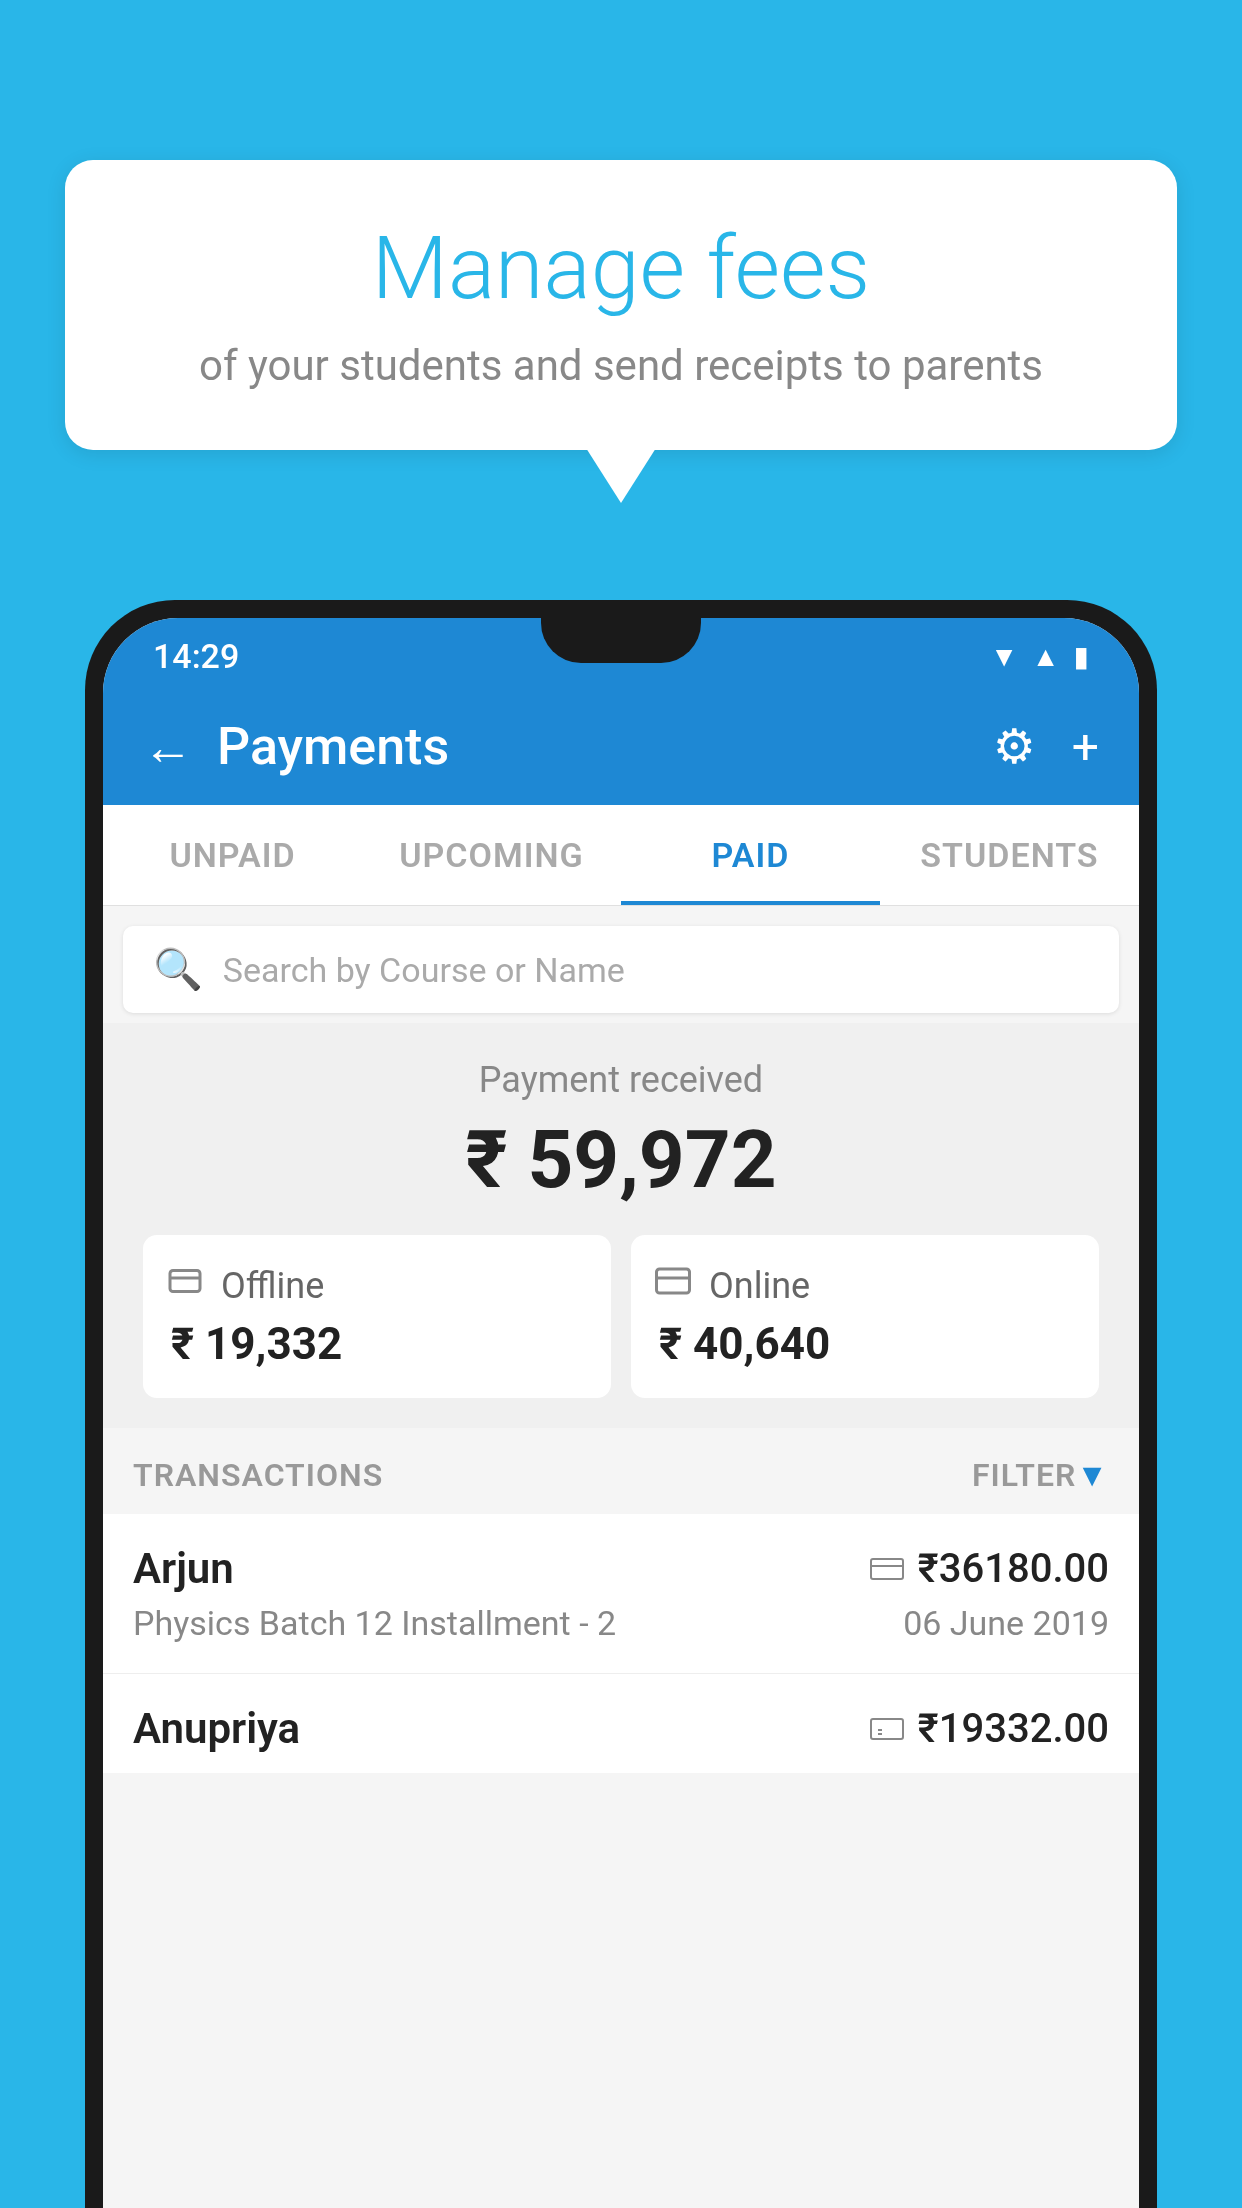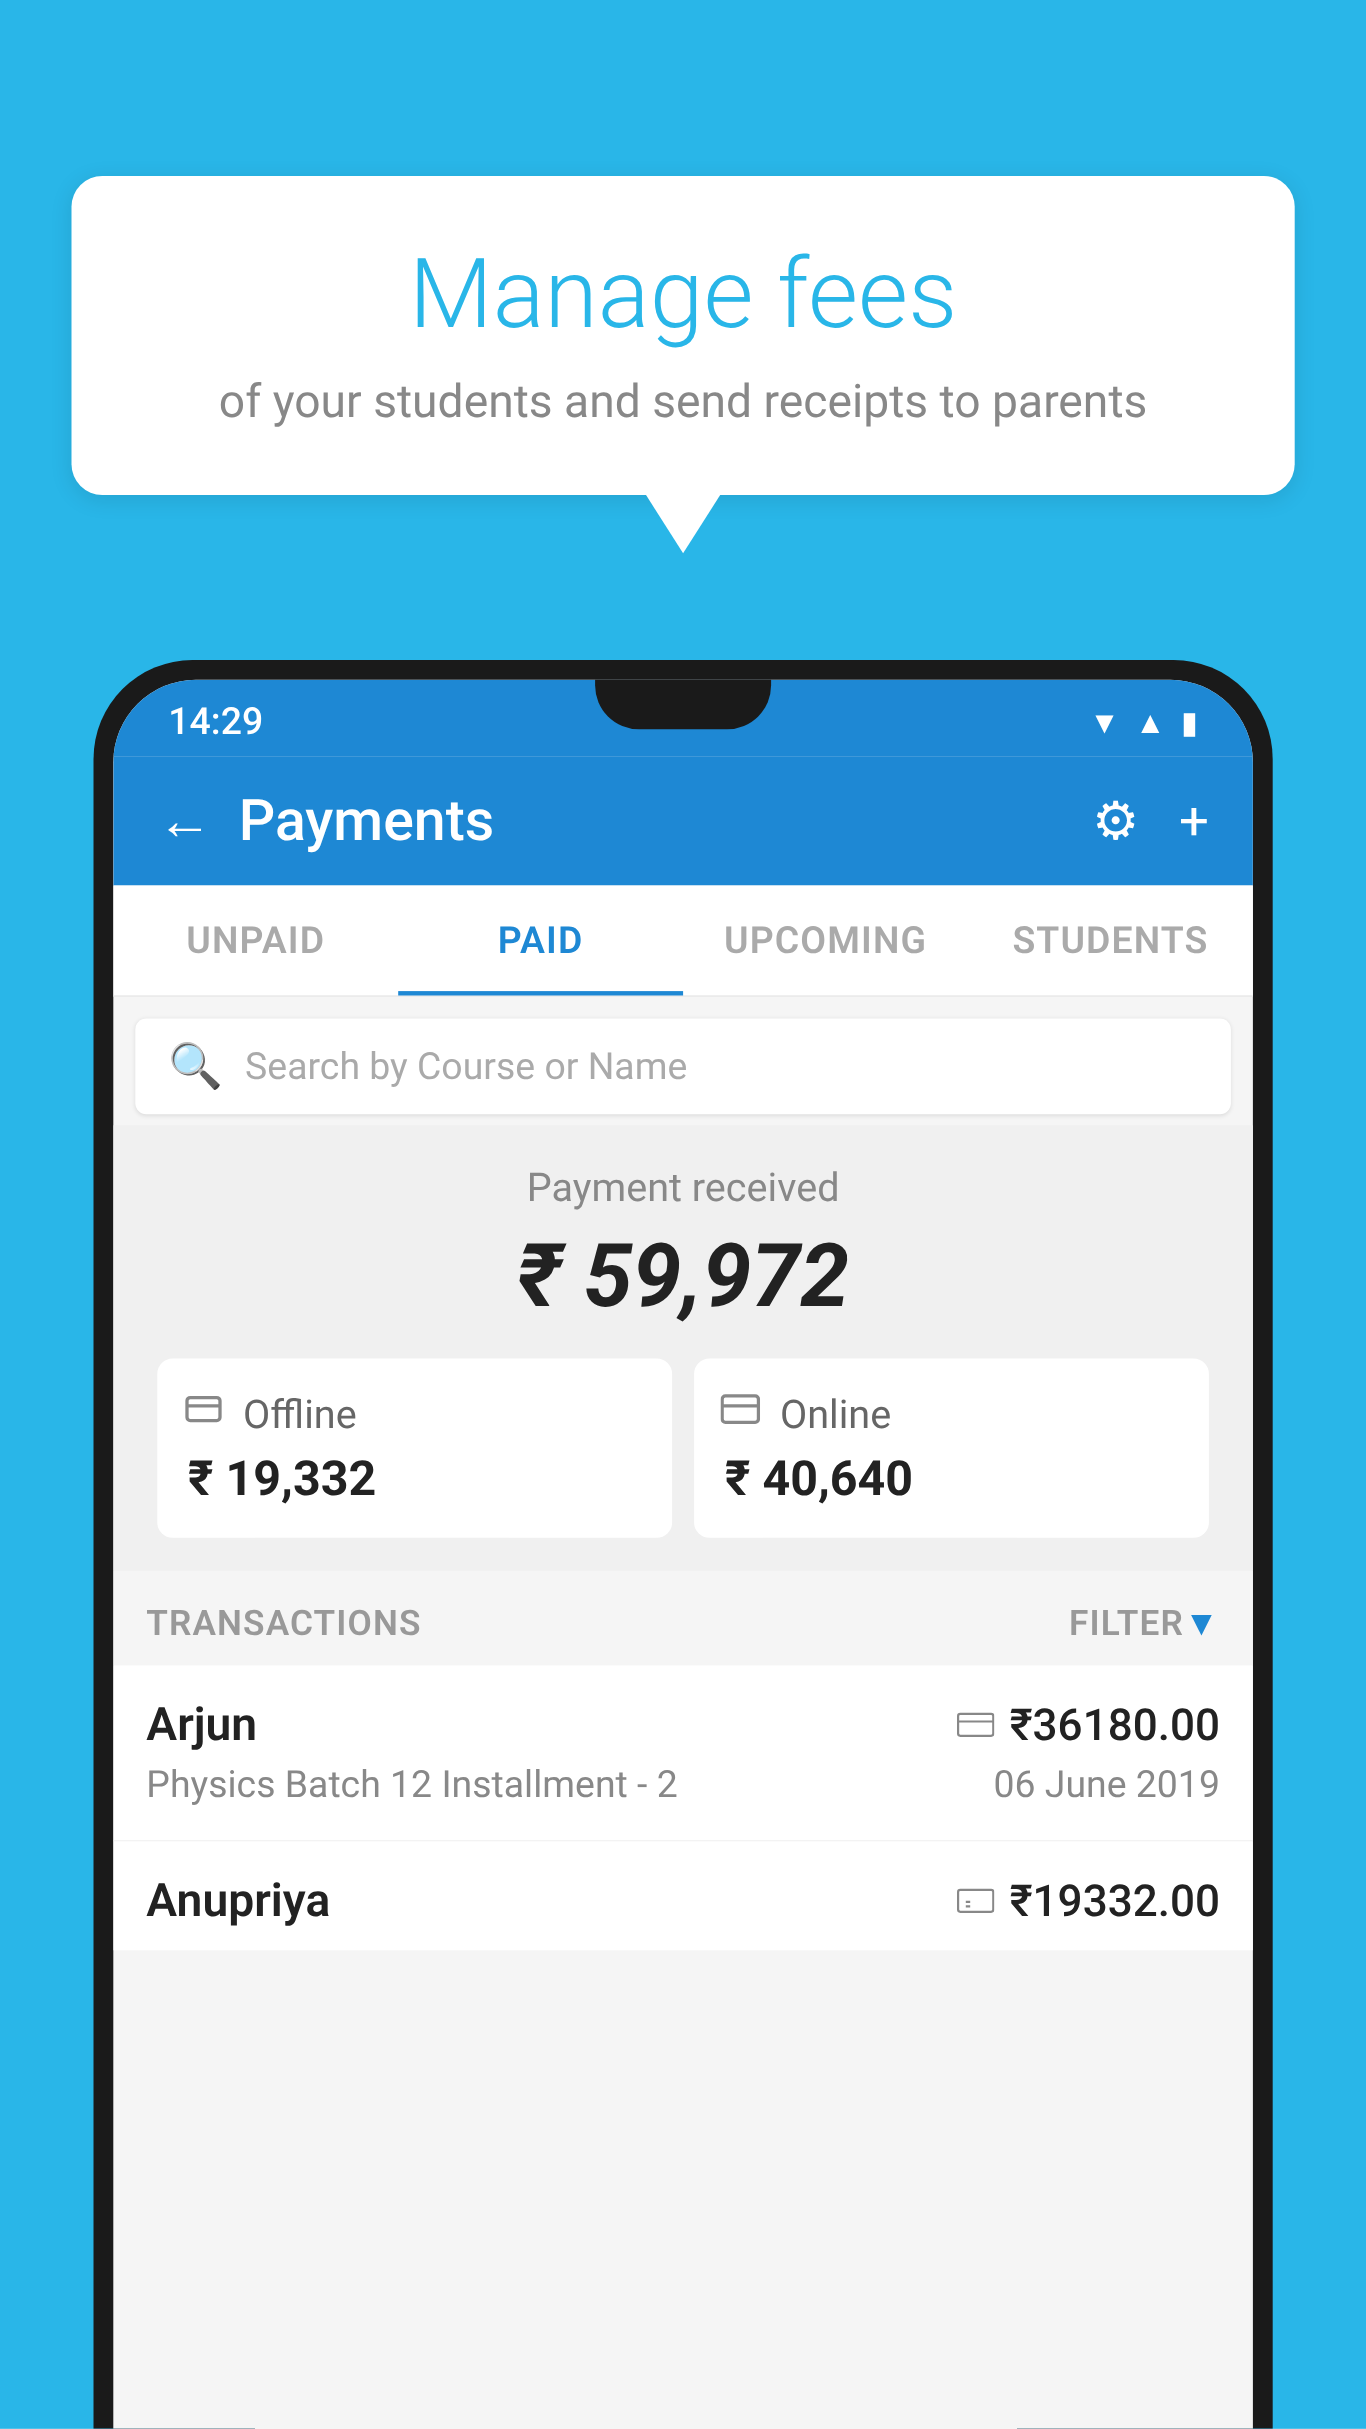--- a/index.html
+++ b/index.html
@@ -221,21 +221,20 @@
       color: #888;
       font-size: 36px;
       margin-bottom: 12px;
     }
 
     .payment-amount {
       font-size: 80px;
       font-weight: 700;
       color: #222;
       margin-bottom: 28px;
-      font-style: italic;
     }
 
     .payment-cards {
       display: flex;
       gap: 20px;
     }
 
     .payment-card {
       flex: 1;
       background: white;
@@ -420,25 +419,25 @@
       <div class="app-bar-actions">
         <span class="app-bar-icon">⚙</span>
         <span class="app-bar-icon">+</span>
       </div>
     </div>
 
     <div class="tabs">
       <div class="tab">
         <span>UNPAID</span>
       </div>
+      <div class="tab">
+        <span>UPCOMING</span>
+      </div>
       <div class="tab active">
         <span>PAID</span>
-      </div>
-      <div class="tab">
-        <span>UPCOMING</span>
       </div>
       <div class="tab">
         <span>STUDENTS</span>
       </div>
     </div>
 
     <div class="search-container">
       <span class="search-icon-wrap">🔍</span>
       <span class="search-placeholder">Search by Course or Name</span>
     </div>

